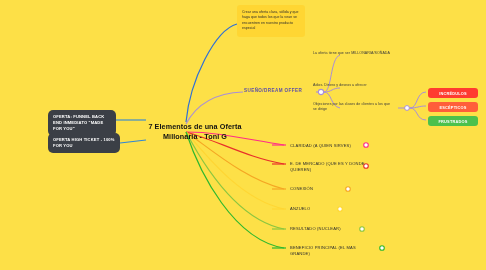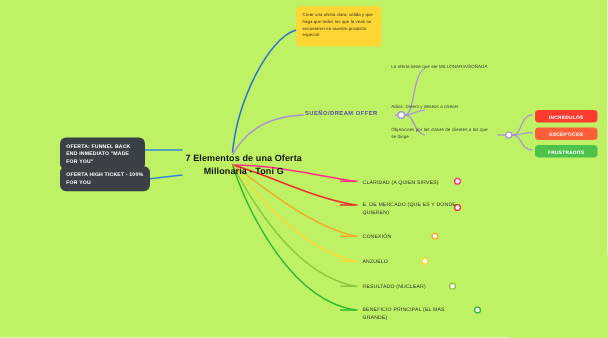--- a/index.html
+++ b/index.html
@@ -1,18 +1,18 @@
 <!DOCTYPE html>
 <html><head>
 <meta charset="utf-8">
 <style>
   html,body{margin:0;padding:0;background:#ffffff;}
   #canvas{
     position:relative;width:486px;height:270px;overflow:hidden;
-    background:#bef264;
+    background:#fde047;
     font-family:"Liberation Sans", sans-serif;
   }
   #wires{position:absolute;left:0;top:0;width:486px;height:270px;}
 
   .node{position:absolute;box-sizing:border-box;}
 
   
   .central{
     left:143px;top:122px;width:104px;
     text-align:center;

